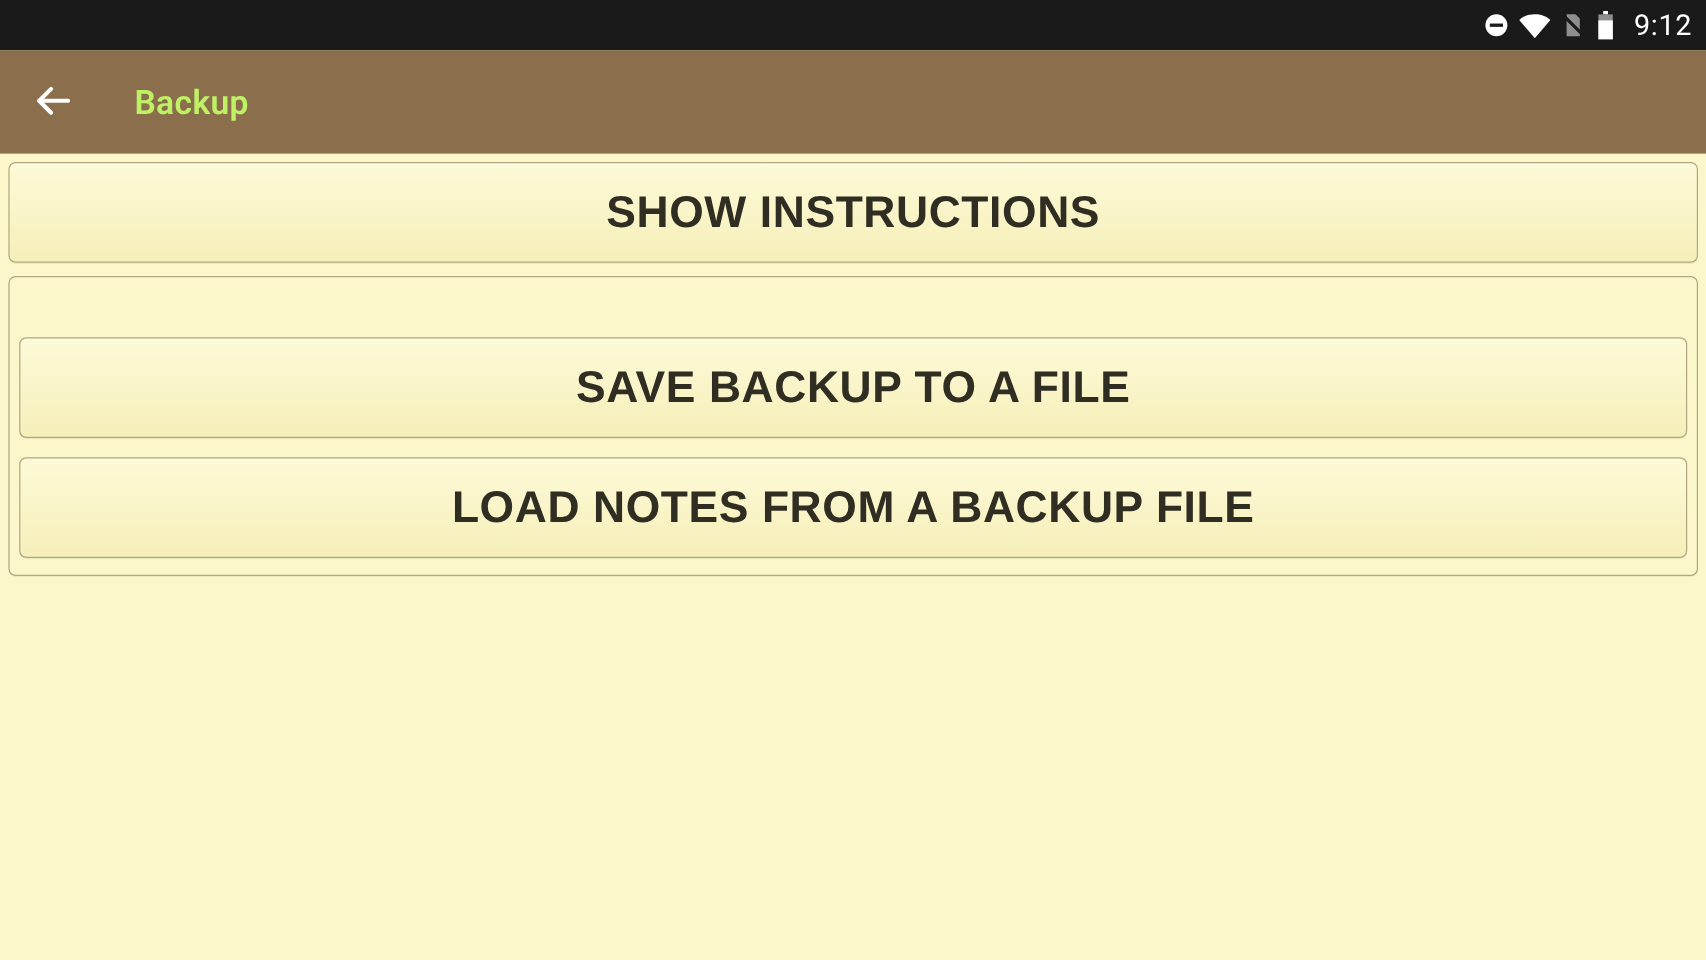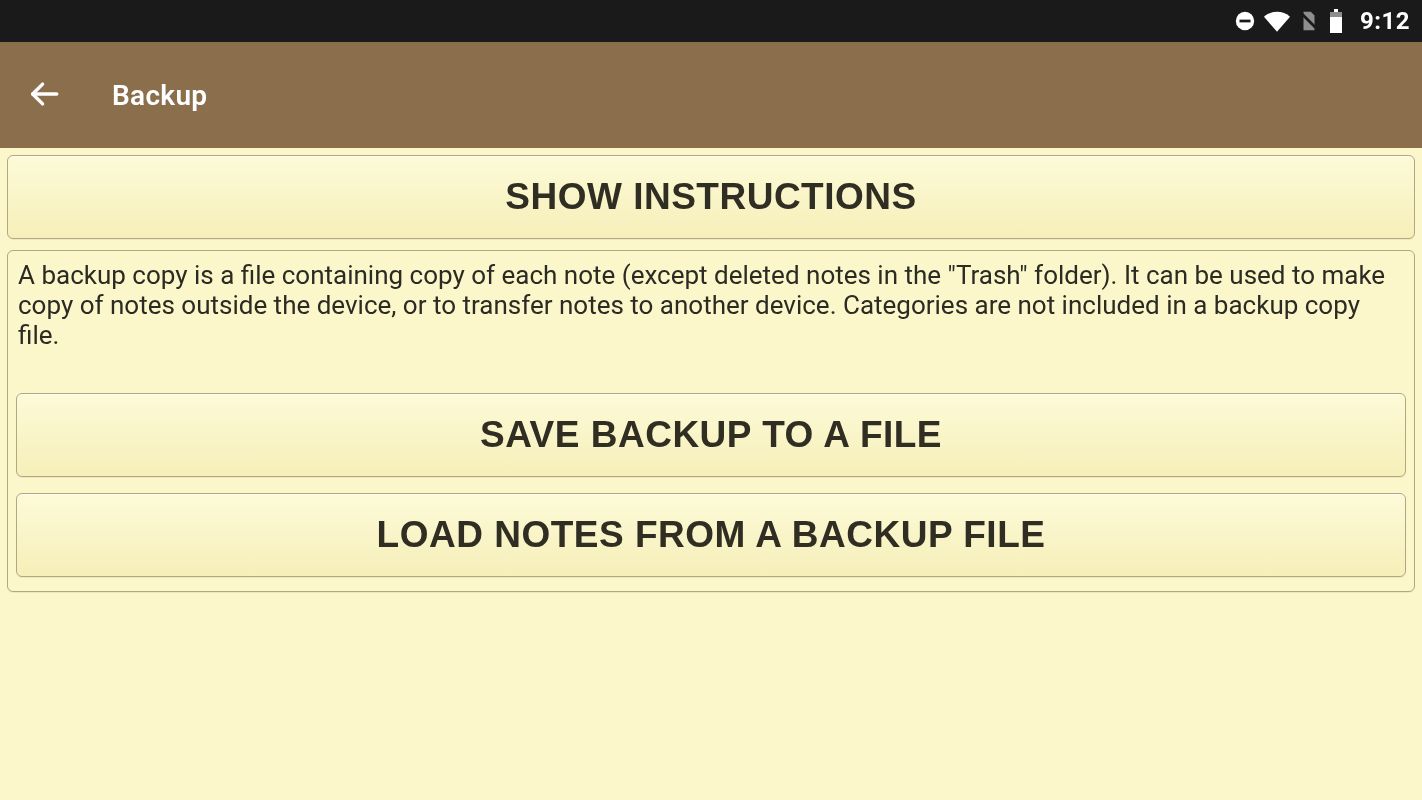--- a/index.html
+++ b/index.html
@@ -14,36 +14,36 @@
     
     .status-bar {
       height: 42px;
       background: #1a1a1a;
       color: #ffffff;
       display: flex;
       align-items: center;
       justify-content: flex-end;
       padding: 0 12px;
       font-size: 22px;
-      font-weight: 700;
+      font-weight: 400;
       letter-spacing: 0.5px;
     }
     .status-bar .icons { display: flex; align-items: center; gap: 8px; }
     .status-bar .clock { margin-left: 8px; font-size: 24px; }
     .status-bar svg { display: block; }
 
     
     .app-bar {
-      height: 106px;
+      height: 86px;
       background: #8b6e4c;
       display: flex;
       align-items: center;
       padding: 0 20px;
       gap: 44px;
-      color: #ffffff;
+      color: #bef264;
     }
     .app-bar .back-btn {
       width: 48px; height: 48px;
       display: flex; align-items: center; justify-content: center;
       border: none; background: transparent; cursor: pointer;
       color: #ffffff;
     }
     .app-bar .title {
       font-size: 28px;
       font-weight: 600;
@@ -134,21 +134,20 @@
   <div class="title">Backup</div>
 </div>
 
 <div class="content">
 
   <button class="btn">
     <span>SHOW INSTRUCTIONS</span>
   </button>
 
   <div class="panel">
-    <div class="desc">A backup copy is a file containing copy of each note (except deleted notes in the "Trash" folder). It can be used to make copy of notes outside the device, or to transfer notes to another device. Categories are not included in a backup copy file.</div>
 
     <button class="btn inner-btn">
       <span>SAVE BACKUP TO A FILE</span>
     </button>
 
     <button class="btn inner-btn">
       <span>LOAD NOTES FROM A BACKUP FILE</span>
     </button>
   </div>
 

